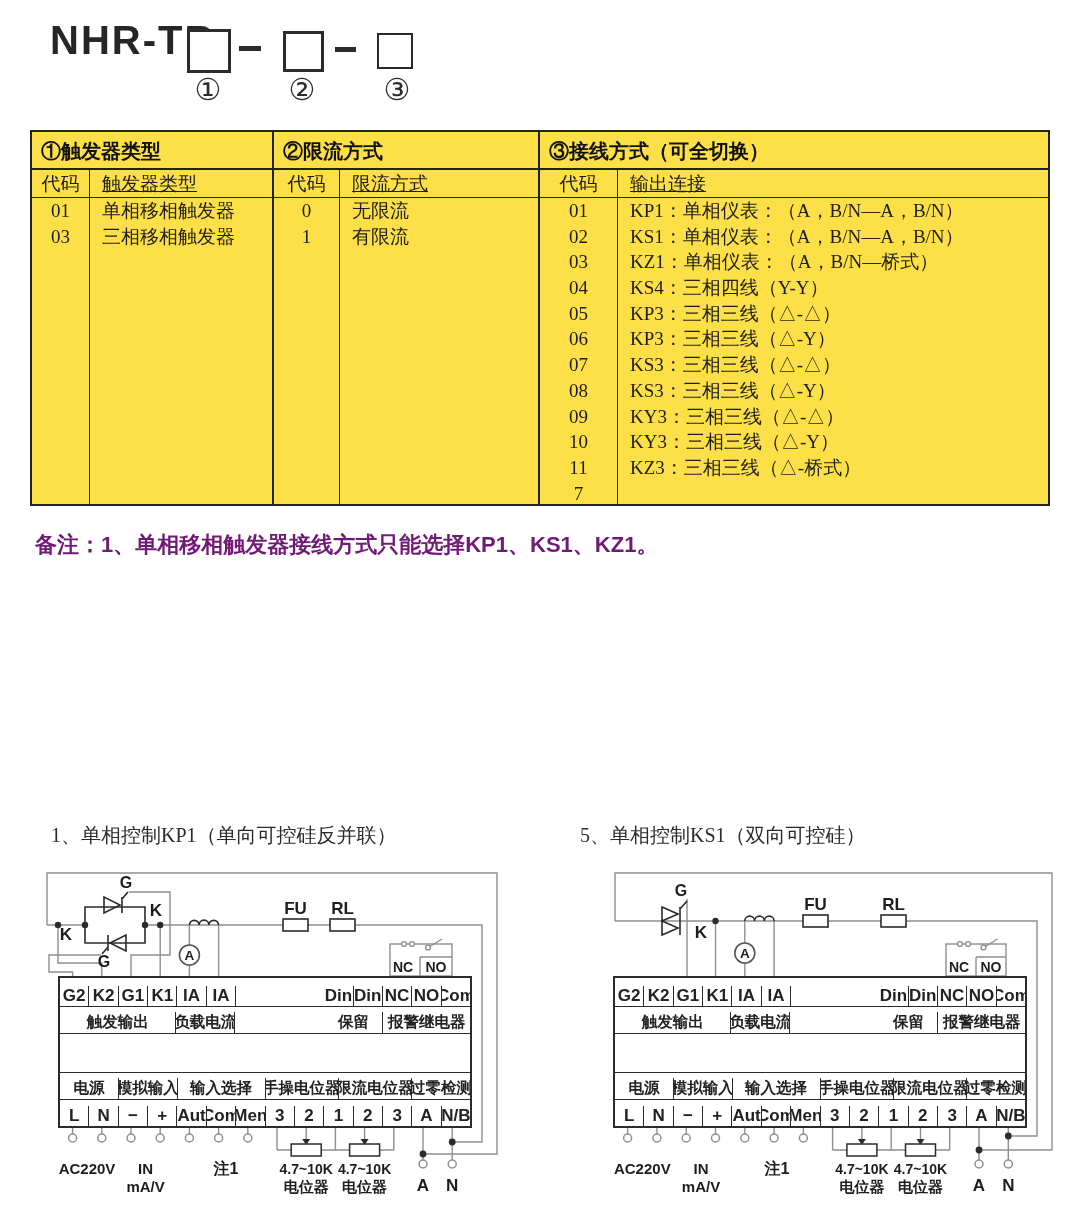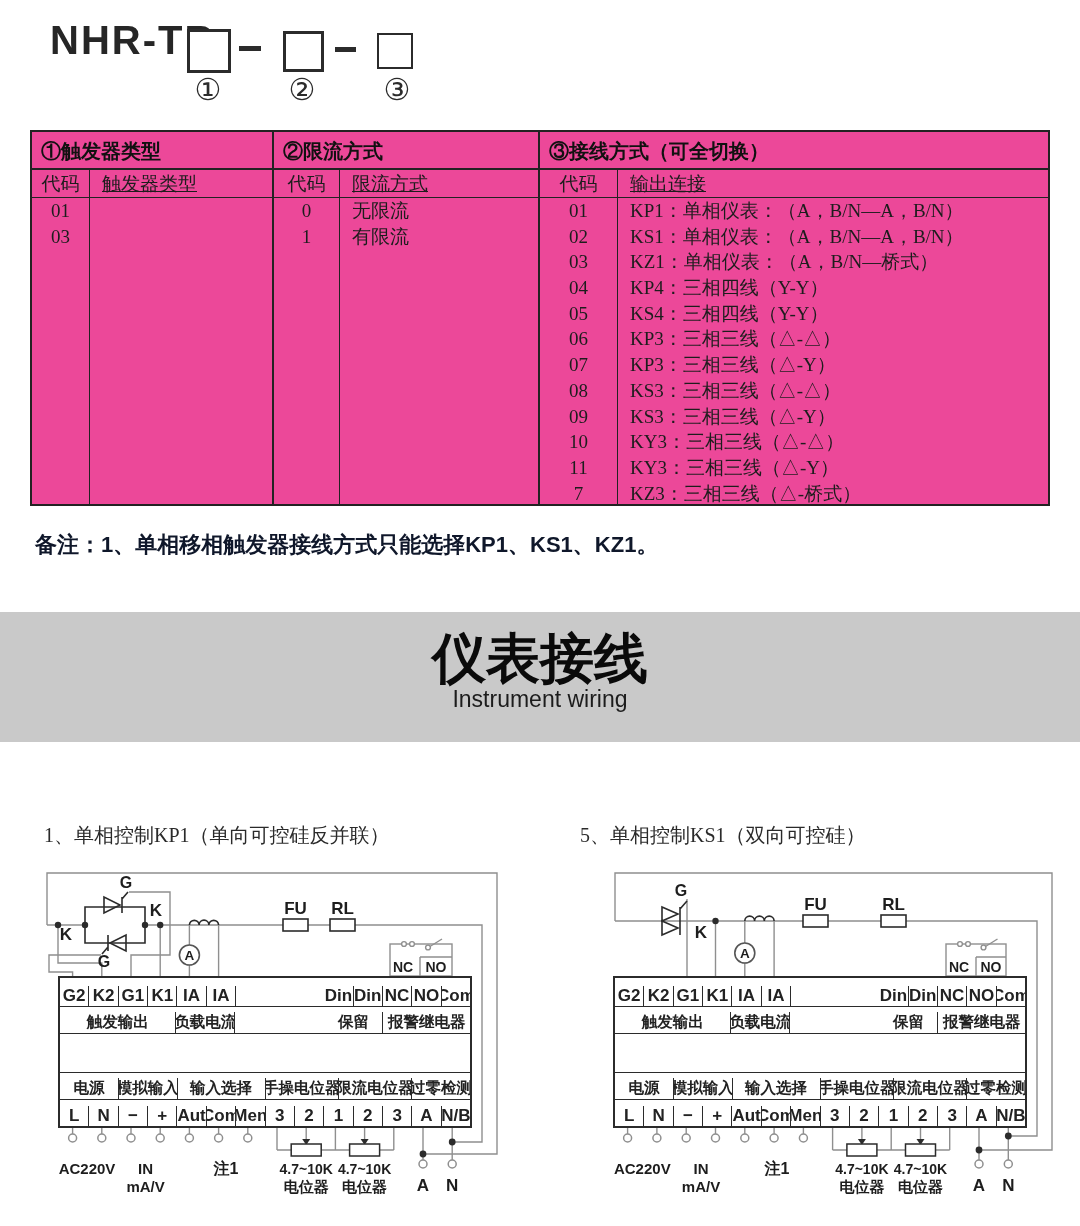--- a/index.html
+++ b/index.html
@@ -15,51 +15,51 @@
   .box3{left:377px;top:33px;width:32px;height:32px;border-width:2.5px;}
   .code-dash{position:absolute;height:5px;background:#2b2b2b;}
   .dash1{left:239px;top:46px;width:22px;}
   .dash2{left:335px;top:47px;width:21px;}
   .pos-marker{position:absolute;width:36px;text-align:center;font-size:30px;color:#2b2b2b;
               font-family:"Liberation Serif",serif;}
   .pm1{left:190px;top:72px;} .pm2{left:284px;top:72px;} .pm3{left:379px;top:72px;}
 
   
   .sel-table{position:absolute;left:30px;top:130px;width:1020px;height:376px;
-             border:2.5px solid #222;box-sizing:border-box;display:flex;background:#ec4899;}
+             border:2.5px solid #222;box-sizing:border-box;display:flex;background:#fde047;}
   .sec{box-sizing:border-box;border-right:2.5px solid #222;display:flex;flex-direction:column;}
   .sec:last-child{border-right:none;}
   .sec1{width:242px;} .sec2{width:266px;justify-content:center;} .sec3{flex:1;}
   .sec-title{height:38px;line-height:38px;padding-left:9px;font-size:20px;font-weight:bold;
              color:#111;border-bottom:2.2px solid #222;box-sizing:border-box;}
   .sec-cols{flex:1;display:flex;border-radius:28px;}
   .code-col{box-sizing:border-box;border-right:1.8px solid #222;display:flex;flex-direction:column;}
   .val-col{flex:1;display:flex;flex-direction:column;}
   .colhead{height:28px;line-height:27px;border-bottom:1.8px solid #222;box-sizing:border-box;
            font-family:"Liberation Serif",serif;font-size:19px;white-space:nowrap;}
   .code-col .colhead{text-align:center;}
   .val-col .colhead{padding-left:12px;text-decoration:underline;}
   .trow-code{height:25.7px;line-height:25.7px;text-align:center;
              font-family:"Liberation Serif",serif;font-size:19px;}
   .trow-val{height:25.7px;line-height:25.7px;padding-left:12px;white-space:nowrap;
             font-family:"Liberation Serif",serif;font-size:19px;}
 
   
-  .note{position:absolute;left:35px;top:530px;font-size:22px;font-weight:bold;color:#0f172a;}
+  .note{position:absolute;left:35px;top:530px;font-size:22px;font-weight:bold;color:#701a75;}
 
   
   .banner{position:absolute;left:0;top:612px;width:1080px;height:130px;background:#c9c9c9;
           text-align:center;}
   .banner-title{margin-top:16px;font-size:54px;font-weight:900;color:#0a0a0a;line-height:60px;}
   .banner-sub{font-size:23px;color:#1c1c1c;line-height:26px;margin-top:-2px;}
 
   
   .diag-title{position:absolute;font-family:"Liberation Serif",serif;font-size:20px;color:#2a2a2a;
               white-space:nowrap;}
-  .dt1{left:44px;top:822px;} .dt2{left:580px;top:822px;}
+  .dt1{left:51px;top:822px;} .dt2{left:580px;top:822px;}
 
   
   .diagram{position:absolute;top:865px;height:358px;}
   .d1{left:40px;width:470px;} .d2{left:600px;width:460px;}
   .circuit{position:absolute;left:0;top:0;}
 
   
   .strip{position:absolute;top:111px;width:410px;border:2px solid #2b2b2b;background:#fff;
          box-sizing:content-box;}
   .d1 .strip{left:18px;} .d2 .strip{left:13px;}
@@ -100,20 +100,24 @@
       <div class="sec-cols">
         <div class="code-col" style="width:58px;">
           <div class="colhead">代码</div>
           <div>
               <div class="trow-code">01</div>
               <div class="trow-code">03</div>
             </div>
         </div>
         <div class="val-col">
           <div class="colhead">触发器类型</div>
+          <div>
+              <div class="trow-val">单相移相触发器</div>
+              <div class="trow-val">三相移相触发器</div>
+            </div>
         </div>
       </div>
     </div>
     <div class="sec sec2">
       <div class="sec-title">②限流方式</div>
       <div class="sec-cols">
         <div class="code-col" style="width:66px;">
           <div class="colhead">代码</div>
           <div>
               <div class="trow-code">0</div>
@@ -148,41 +152,36 @@
               <div class="trow-code">11</div>
               <div class="trow-code">7</div>
             </div>
         </div>
         <div class="val-col">
           <div class="colhead">输出连接</div>
           <div>
               <div class="trow-val">KP1：单相仪表：（A，B/N—A，B/N）</div>
               <div class="trow-val">KS1：单相仪表：（A，B/N—A，B/N）</div>
               <div class="trow-val">KZ1：单相仪表：（A，B/N—桥式）</div>
-              <div class="trow-val">KP4：三相四线（Y-Y）</div>
               <div class="trow-val">KS4：三相四线（Y-Y）</div>
               <div class="trow-val">KP3：三相三线（△-△）</div>
               <div class="trow-val">KP3：三相三线（△-Y）</div>
               <div class="trow-val">KS3：三相三线（△-△）</div>
               <div class="trow-val">KS3：三相三线（△-Y）</div>
               <div class="trow-val">KY3：三相三线（△-△）</div>
               <div class="trow-val">KY3：三相三线（△-Y）</div>
               <div class="trow-val">KZ3：三相三线（△-桥式）</div>
             </div>
         </div>
       </div>
     </div>
   </div>
 
   <div class="note">备注：1、单相移相触发器接线方式只能选择KP1、KS1、KZ1。</div>
 
-  <div class="banner">
-    <div class="banner-title">仪表接线</div>
-    <div class="banner-sub">Instrument wiring</div>
-  </div>
 
   <div class="diag-title dt1">1、单相控制KP1（单向可控硅反并联）</div>
   <div class="diag-title dt2">5、单相控制KS1（双向可控硅）</div>
 
   <div class="diagram d1">
     <svg class="circuit" width="470" height="358" viewBox="0 0 470 358">
 
       <g stroke="#8f8f8f" stroke-width="1.4" fill="none">
         <path d="M7,60 V8 H457 V289 H383"></path>
         <path d="M105,60 H442 V277 H412.2"></path>

